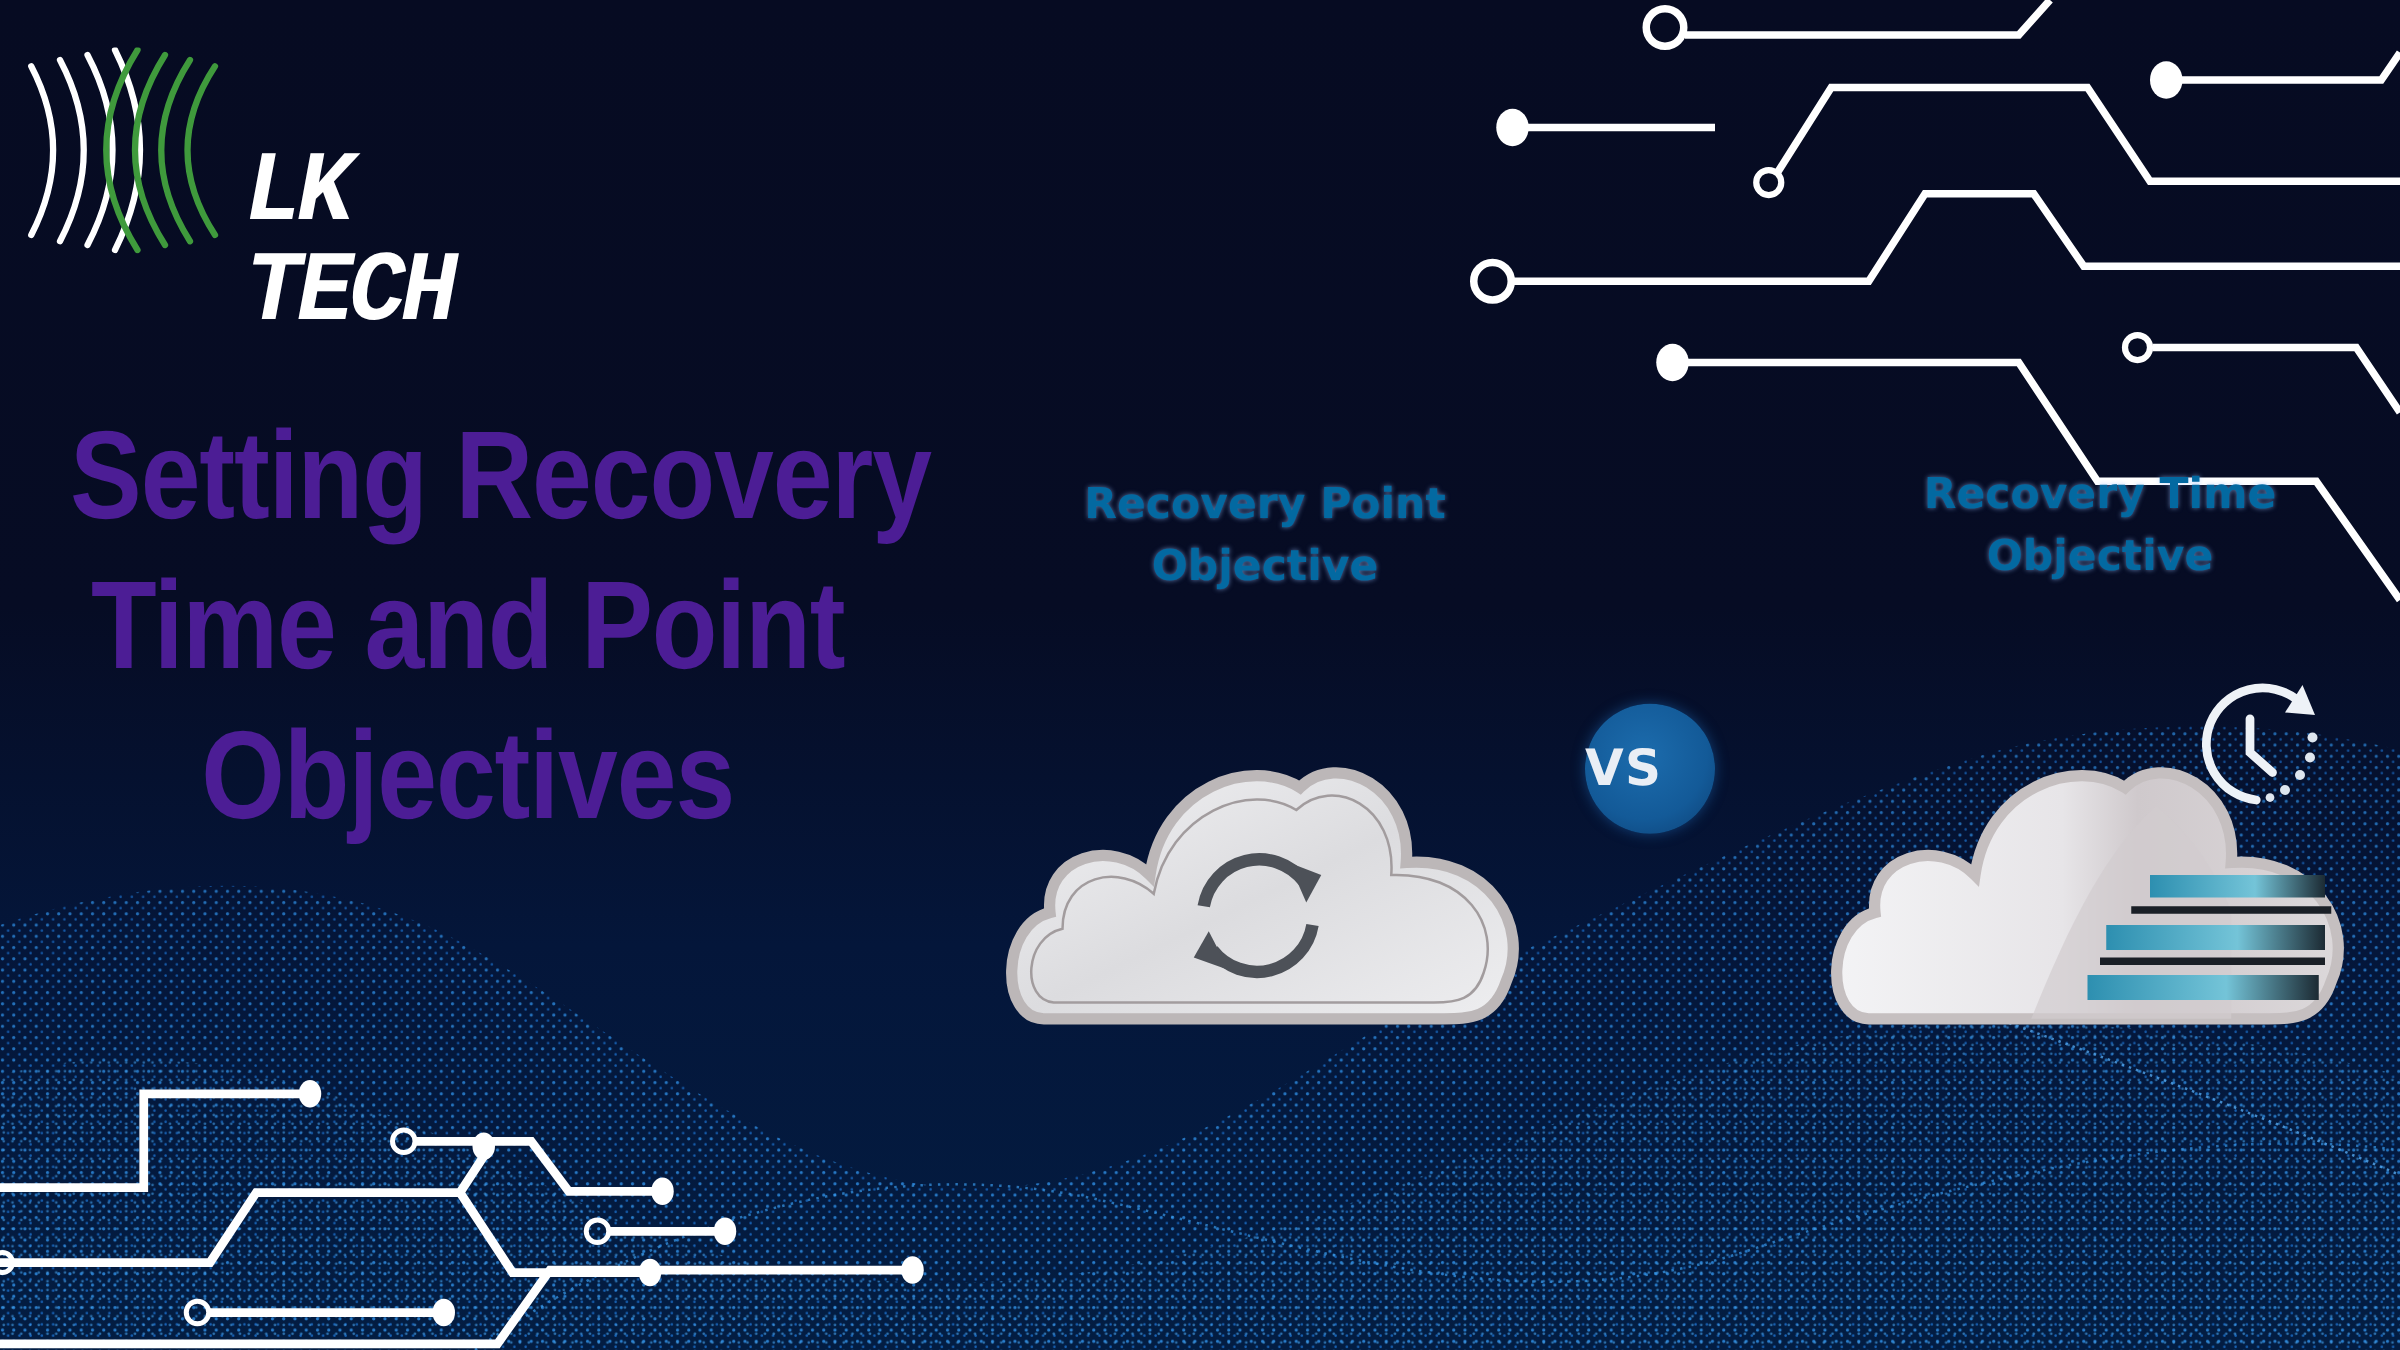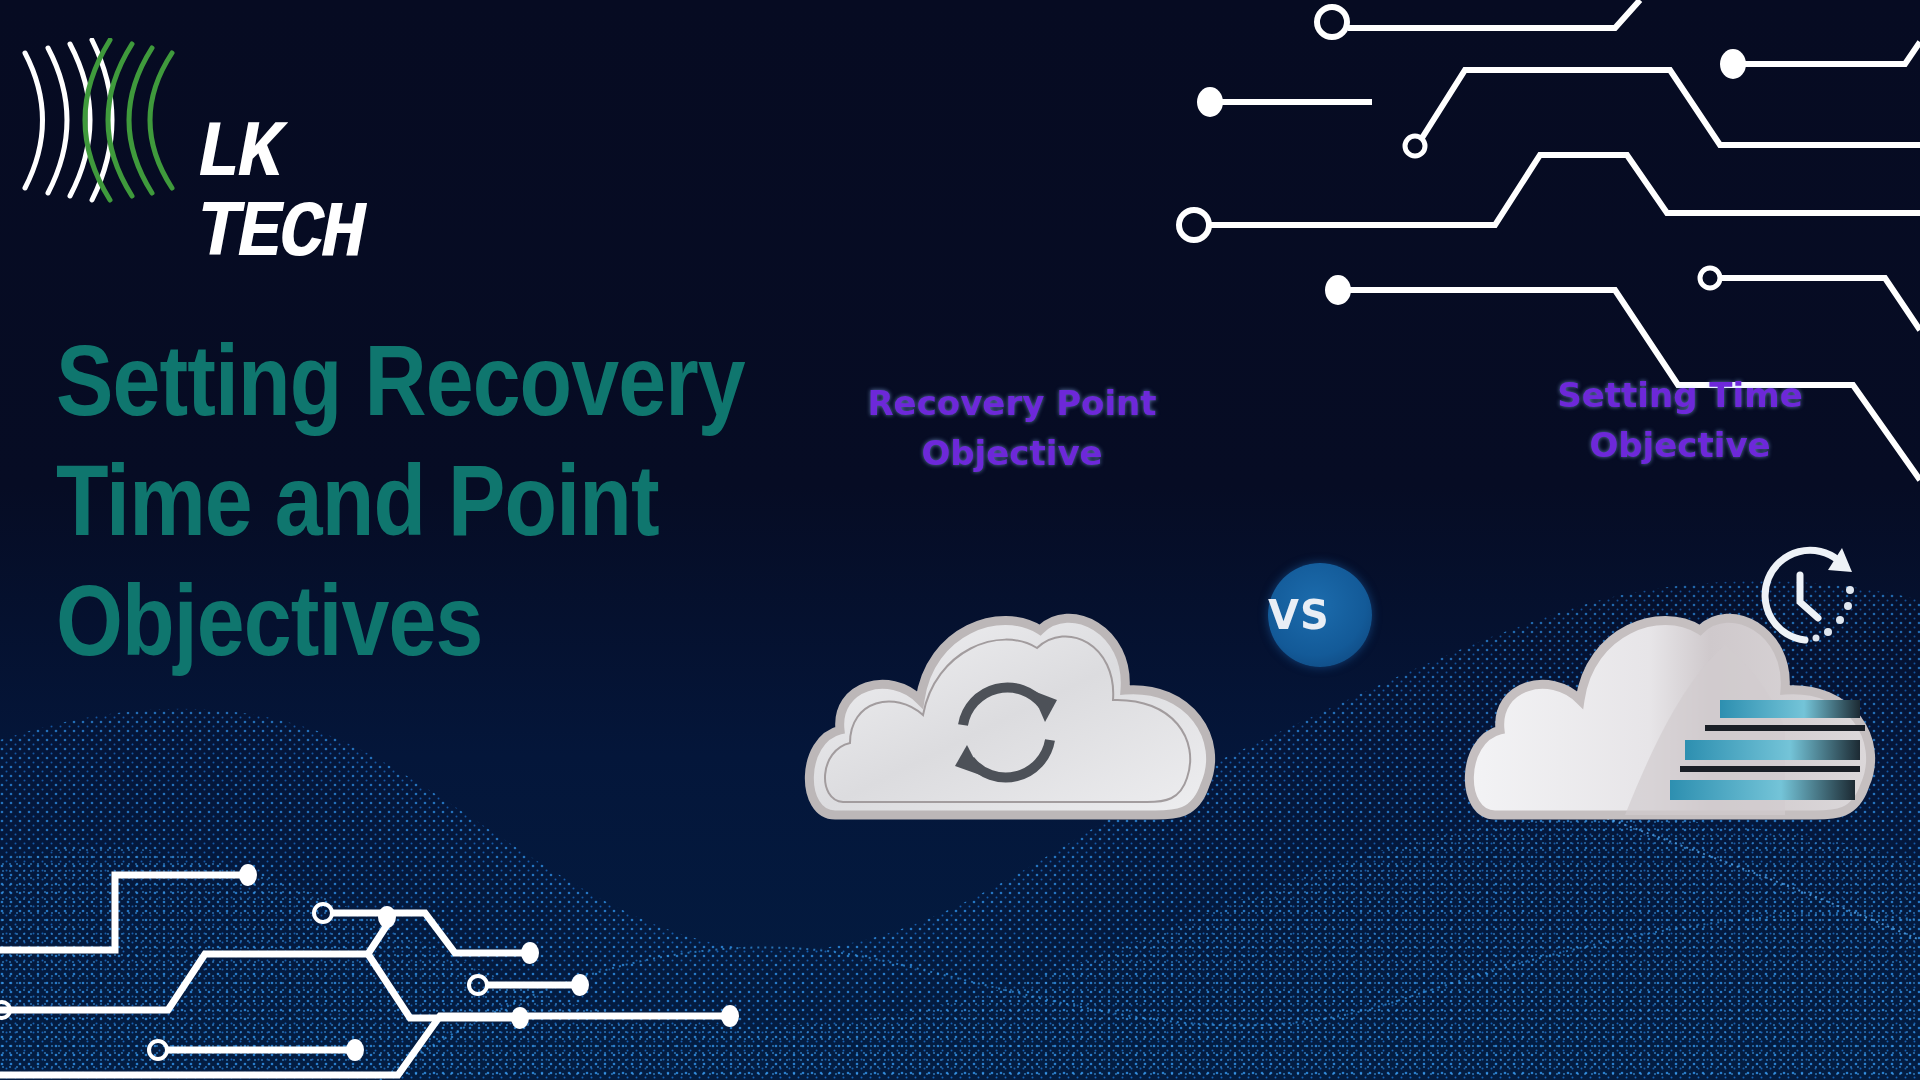--- a/index.html
+++ b/index.html
@@ -4,24 +4,24 @@
 <style>
   html,body{margin:0;padding:0;}
   body{width:1920px;height:1080px;overflow:hidden;position:relative;
     background:linear-gradient(180deg,#060b22 0%,#060c24 45%,#04163a 70%,#031d42 100%);
     font-family:"Liberation Sans",sans-serif;}
   .abs{position:absolute;}
   #bg-svg{left:0;top:0;width:1920px;height:1080px;}
   .logo{left:20px;top:38px;width:460px;height:165px;font-style:italic;}
   .logo-text{position:absolute;left:176px;top:80px;font-family:"Liberation Mono","DejaVu Sans Mono",monospace;
     font-weight:bold;font-size:76px;color:#ffffff;letter-spacing:-4px;line-height:1;transform:scaleY(1.05);}
-  .title{left:56px;top:320px;width:740px;color:#0f766e;font-family:"Liberation Sans",sans-serif;
-    font-weight:bold;font-size:100px;line-height:120px;letter-spacing:-1px;}
+  .title{left:56px;top:320px;width:740px;color:#4c1d95;font-family:"Liberation Sans",sans-serif;
+    font-weight:bold;font-size:100px;line-height:120px;letter-spacing:-1px;text-align:center;}
   .title span{display:block;transform:scaleX(0.86);transform-origin:left center;white-space:nowrap;}
-  .label{color:#6d28d9;font-family:"DejaVu Sans",sans-serif;font-weight:bold;font-size:34px;line-height:50px;
+  .label{color:#0369a1;font-family:"DejaVu Sans",sans-serif;font-weight:bold;font-size:34px;line-height:50px;
     text-align:center;text-shadow:0 0 4px rgba(150,190,255,0.6);}
   .label span{display:block;}
   .rpo-label{left:812px;top:378px;width:400px;}
   .rto-label{left:1480px;top:370px;width:400px;}
   .vs-badge{left:1268px;top:563px;width:104px;height:104px;border-radius:50%;
     background:radial-gradient(circle at 45% 40%,#1c6cad 0%,#135a98 60%,#0d3f73 100%);
     box-shadow:0 0 10px rgba(30,110,190,0.5);display:flex;align-items:center;justify-content:flex-start;}
   .vs-badge span{color:#e9eef5;font-family:"DejaVu Sans",sans-serif;font-weight:bold;font-size:40px;letter-spacing:1px;}
   .cloud{width:440px;height:240px;}
   .rpo-cloud{left:795px;top:590px;}
@@ -120,21 +120,21 @@
   <span>Time and Point</span>
   <span>Objectives</span>
 </h1>
 
 <div class="abs label rpo-label">
   <span>Recovery Point</span>
   <span>Objective</span>
 </div>
 
 <div class="abs label rto-label">
-  <span>Setting Time</span>
+  <span>Recovery Time</span>
   <span>Objective</span>
 </div>
 
 <div class="abs vs-badge">
   <span>VS</span>
 </div>
 
 <svg class="abs cloud rpo-cloud" viewBox="0 0 440 240">
   <defs>
     <linearGradient id="cg1" x1="0" y1="0" x2="1" y2="1">

